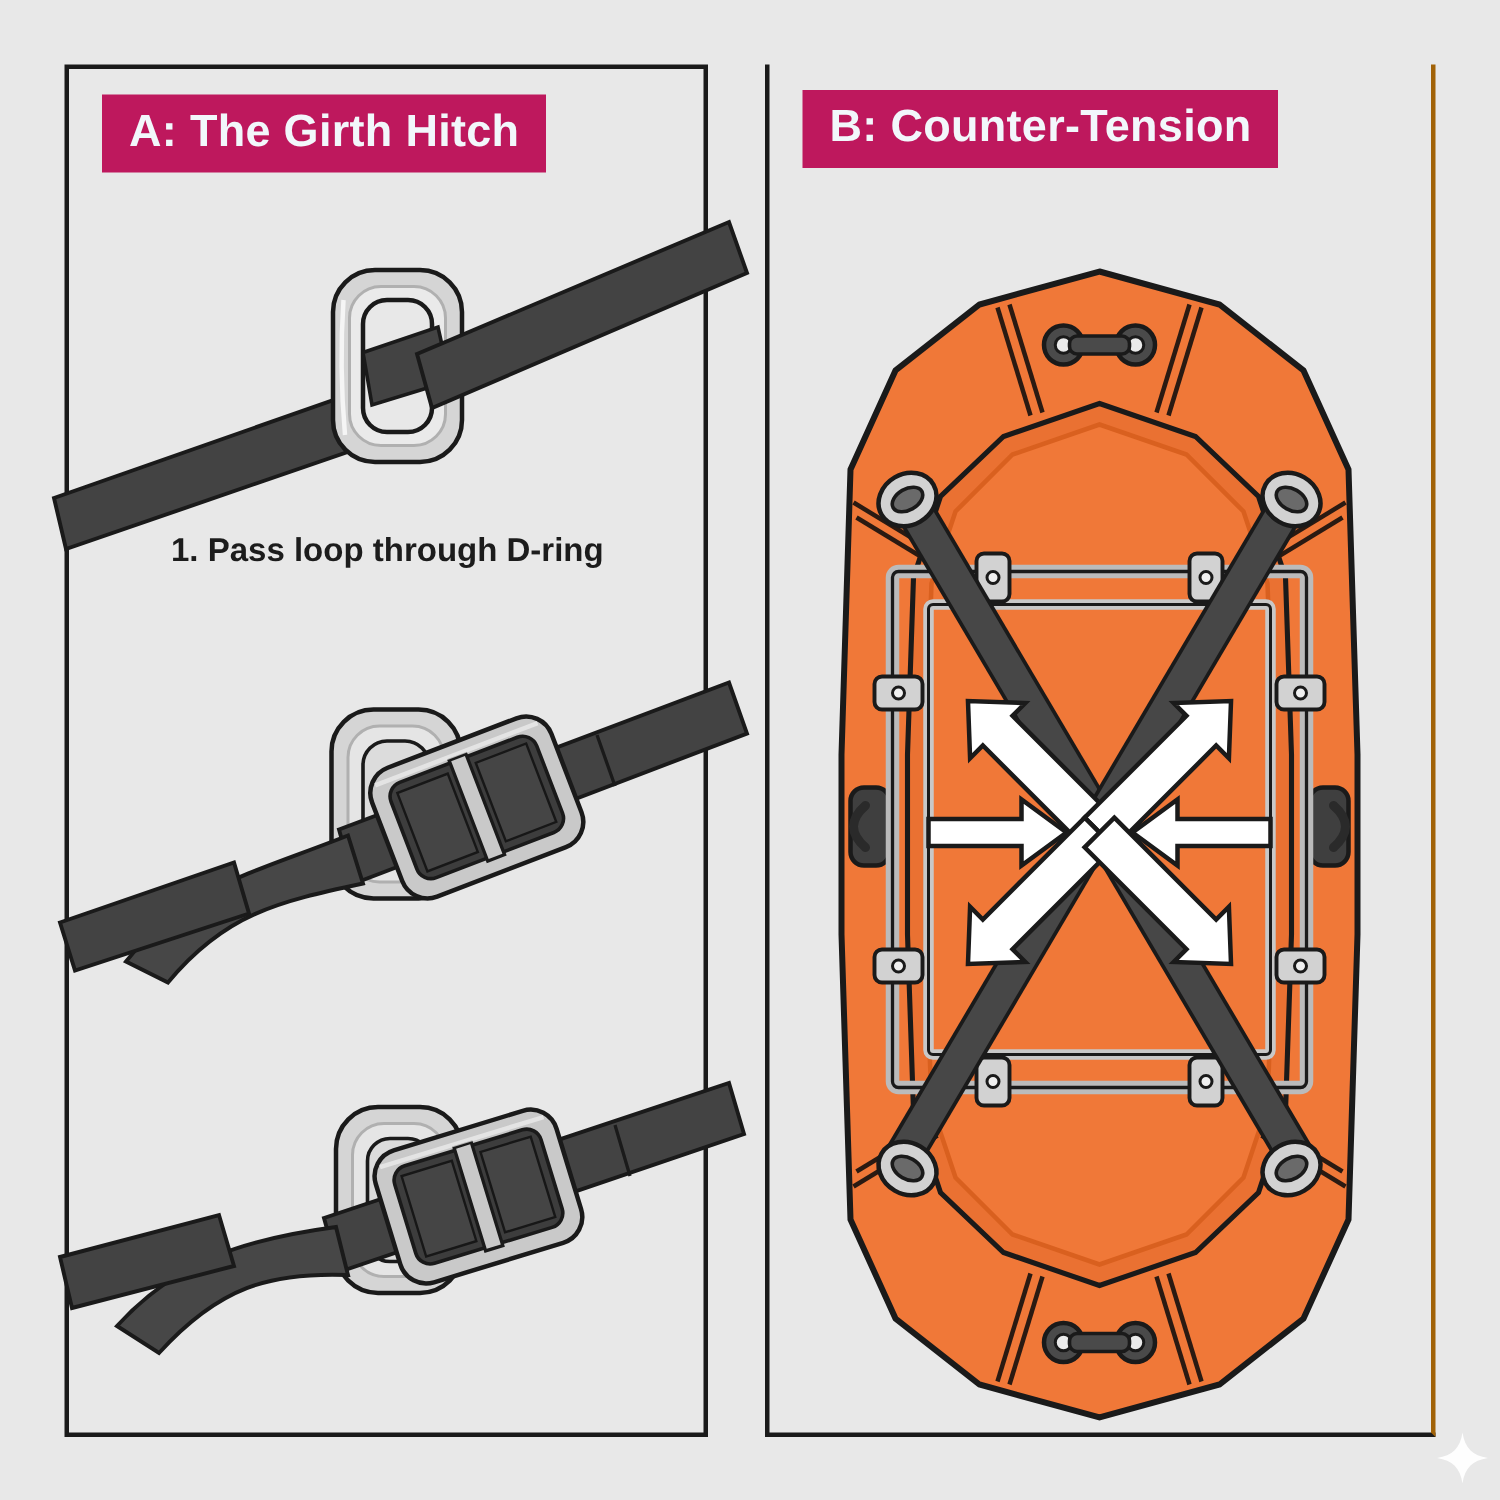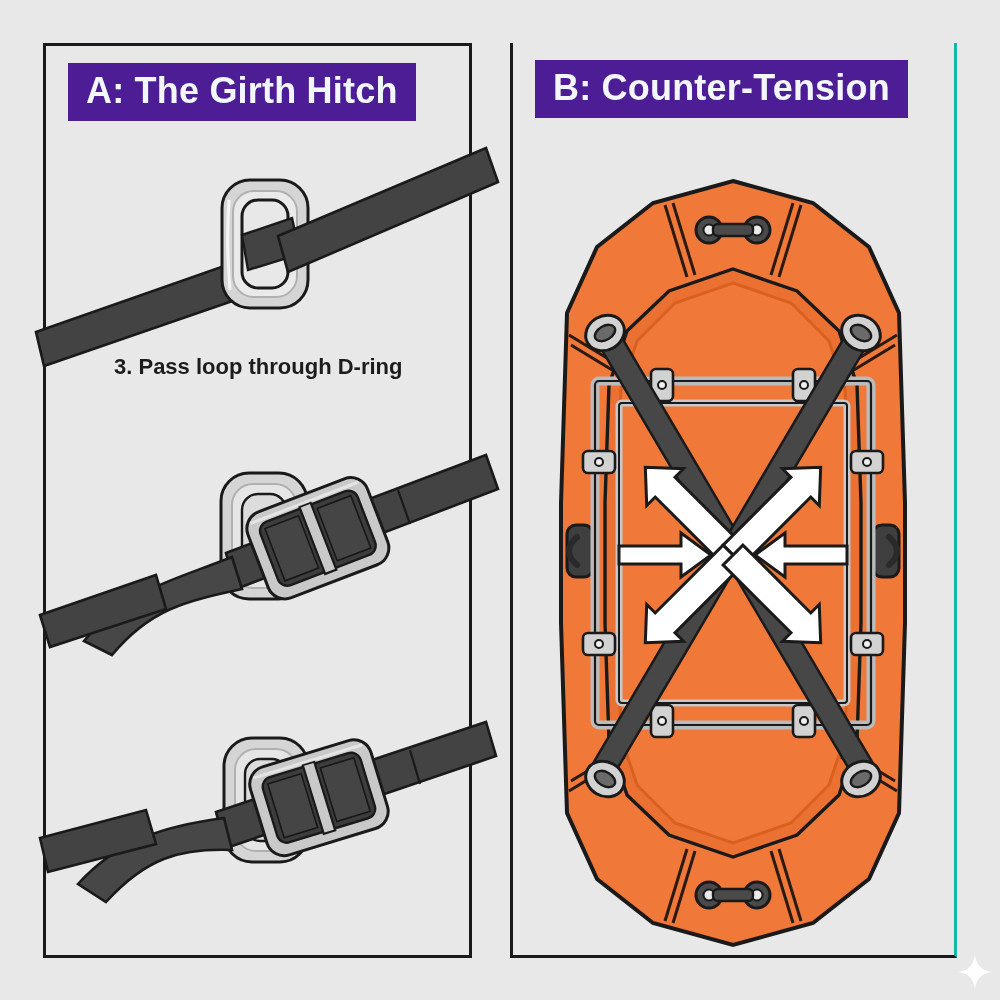--- a/index.html
+++ b/index.html
@@ -26,29 +26,29 @@
     height: 915px;
     border: 3px solid #1a1a1a;
     box-sizing: border-box;
   }
   #panel-b {
     left: 510px;
     top: 43px;
     width: 447px;
     height: 915px;
     border-left: 3px solid #1a1a1a;
-    border-right: 3px solid #14b8a6;
+    border-right: 3px solid #a16207;
     border-bottom: 3px solid #1a1a1a;
     box-sizing: border-box;
   }
   .title-badge {
     position: absolute;
-    background: #4c1d95;
+    background: #be185d;
     color: #f2f7fb;
-    font-size: 36px;
+    font-size: 30px;
     font-weight: bold;
     letter-spacing: 0.2px;
     padding: 10px 18px 12px 18px;
     white-space: nowrap;
     line-height: 1;
   }
   #title-a { left: 22px; top: 17px; }
   #title-b { left: 22px; top: 17px; }
 
   .step-caption {
@@ -154,21 +154,21 @@
           <rect x="210" y="26" width="126" height="92" rx="18" ry="18" fill="#c9c9c9" stroke="#1a1a1a" stroke-width="3"></rect>
           <rect x="222" y="38" width="102" height="68" rx="10" ry="10" fill="#3d3d3d" stroke="#1a1a1a" stroke-width="2.4"></rect>
           <rect x="267" y="36" width="12" height="72" fill="#c9c9c9" stroke="#1a1a1a" stroke-width="2.2"></rect>
           <rect x="228" y="44" width="35" height="56" fill="#454545" stroke="#171717" stroke-width="1.6"></rect>
           <rect x="283" y="44" width="35" height="56" fill="#454545" stroke="#171717" stroke-width="1.6"></rect>
           <path d="M 216 34 L 330 34" stroke="#efefef" stroke-width="3" opacity="0.7" fill="none"></path>
         </g>
       </svg>
     </div>
 
-    <div class="step-caption" id="cap-1">3. Pass loop through D-ring</div>
+    <div class="step-caption" id="cap-1">1. Pass loop through D-ring</div>
   </div>
 
   <div class="panel" id="panel-b">
 
     <div class="title-badge" id="title-b">B: Counter-Tension</div>
 
     <div id="boat-figure">
       <svg viewBox="0 0 441 780" width="441" height="780">
 
         <g>

